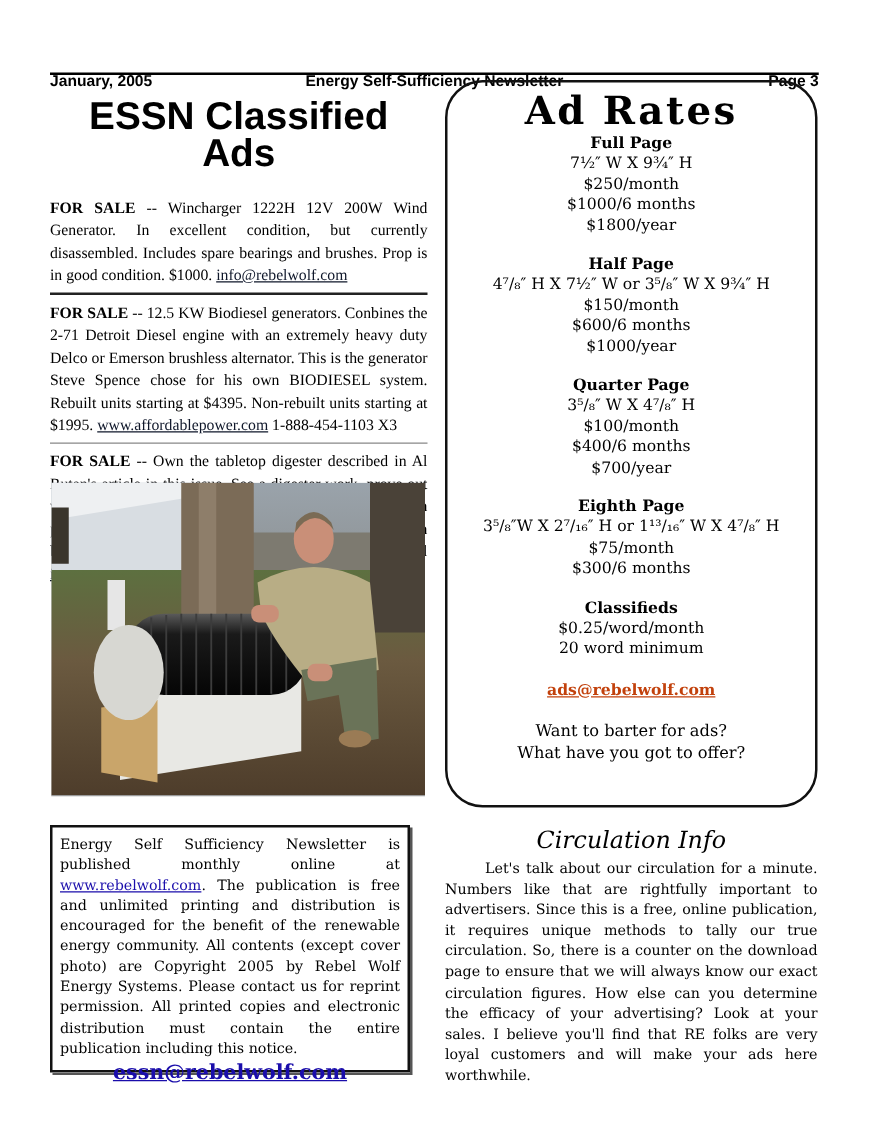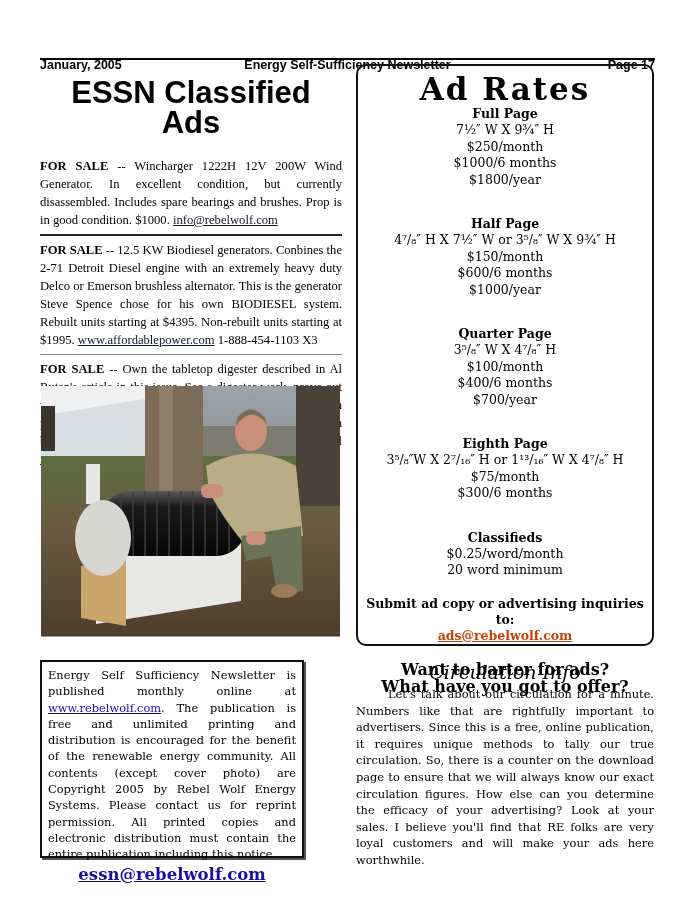--- a/index.html
+++ b/index.html
@@ -28,53 +28,53 @@
     .rule-thick { border-top: 2px solid #222; margin: 2px 0; }
     .rule-thin { border-top: 1px solid #888; margin: 2px 0; }
 
     .photo {
       position: absolute; left: 41px; top: 386px; width: 299px; height: 250px;
       overflow: hidden; border-bottom: 1px solid #999;
     }
 
     .rates-box {
       position: absolute; left: 356px; top: 64px; width: 298px; height: 582px;
-      border: 2.5px solid #111; border-radius: 10px; box-sizing: border-box;
+      border: 2.5px solid #111; border-radius: 30px; box-sizing: border-box;
       font-family: "DejaVu Serif", serif; text-align: center;
     }
     .rates-title { font-family: "DejaVu Serif", serif; font-weight: bold; font-size: 31px; letter-spacing: 2px; margin-top: 6px; line-height: 34px; }
     .rate-group { margin-top: 0; }
-    .rate-group + .rate-group { margin-top: 28px; }
+    .rate-group + .rate-group { margin-top: 15px; }
     .rate-name { font-weight: bold; font-size: 12.5px; line-height: 16px; }
     .rate-line { font-size: 12.5px; line-height: 16.5px; }
     .submit { margin-top: 17px; font-weight: bold; font-size: 12.5px; line-height: 16px; }
     .submit a { color: #c2410c; text-decoration: underline; }
-    .barter { margin-top: 17px; font-weight: bold; font-size: 16px; line-height: 17px; }
+    .barter { margin-top: 17px; font-weight: normal; font-size: 13px; line-height: 17px; }
 
     .notice-box {
-      position: absolute; left: 40px; top: 660px; width: 264px; height: 198px;
+      position: absolute; left: 40px; top: 660px; width: 288px; height: 198px;
       border: 2px solid #111; box-shadow: 2px 2px 0 #555; box-sizing: border-box;
       padding: 5px 6px; font-family: "DejaVu Serif", serif; font-size: 11.4px; line-height: 16.3px;
       text-align: justify;
     }
     .notice-box a { color: #1a0dab; text-decoration: underline; }
     .notice-email { text-align: center; font-weight: bold; font-size: 16.5px; margin-top: 4px; }
     .notice-email a { color: #1a0dab; }
 
     .circ { position: absolute; left: 356px; top: 660px; width: 298px; font-family: "DejaVu Serif", serif; }
     .circ-title { text-align: center; font-size: 19px; line-height: 24px; margin: 0; font-weight: normal; font-style: italic; }
     .circ-body { font-size: 11.4px; line-height: 16.6px; text-align: justify; text-indent: 32px; margin-top: 2px; }
   </style>
 </head>
 <body>
 
 <div class="header">
   <span class="h-date">January, 2005</span>
   <span class="h-title">Energy Self-Sufficiency Newsletter</span>
-  <span class="h-page">Page 17</span>
+  <span class="h-page">Page 3</span>
 </div>
 
 <div class="col-left">
   <h1 class="classified-title">ESSN Classified Ads</h1>
 
   <div class="ad">
     <b>FOR SALE</b><span> -- Wincharger 1222H 12V 200W Wind Generator. In excellent condition, but currently disassembled. Includes spare bearings and brushes. Prop is in good condition. $1000. </span><a>info@rebelwolf.com</a>
   </div>
   <div class="rule-thick"></div>
 
@@ -176,21 +176,20 @@
     <div class="rate-line">$300/6 months</div>
   </div>
 
   <div class="rate-group">
     <div class="rate-name">Classifieds</div>
     <div class="rate-line">$0.25/word/month</div>
     <div class="rate-line">20 word minimum</div>
   </div>
 
   <div class="submit">
-    <div>Submit ad copy or advertising inquiries to:</div>
     <a>ads@rebelwolf.com</a>
   </div>
 
   <div class="barter">
     <div>Want to barter for ads?</div>
     <div>What have you got to offer?</div>
   </div>
 </div>
 
 <div class="notice-box">

